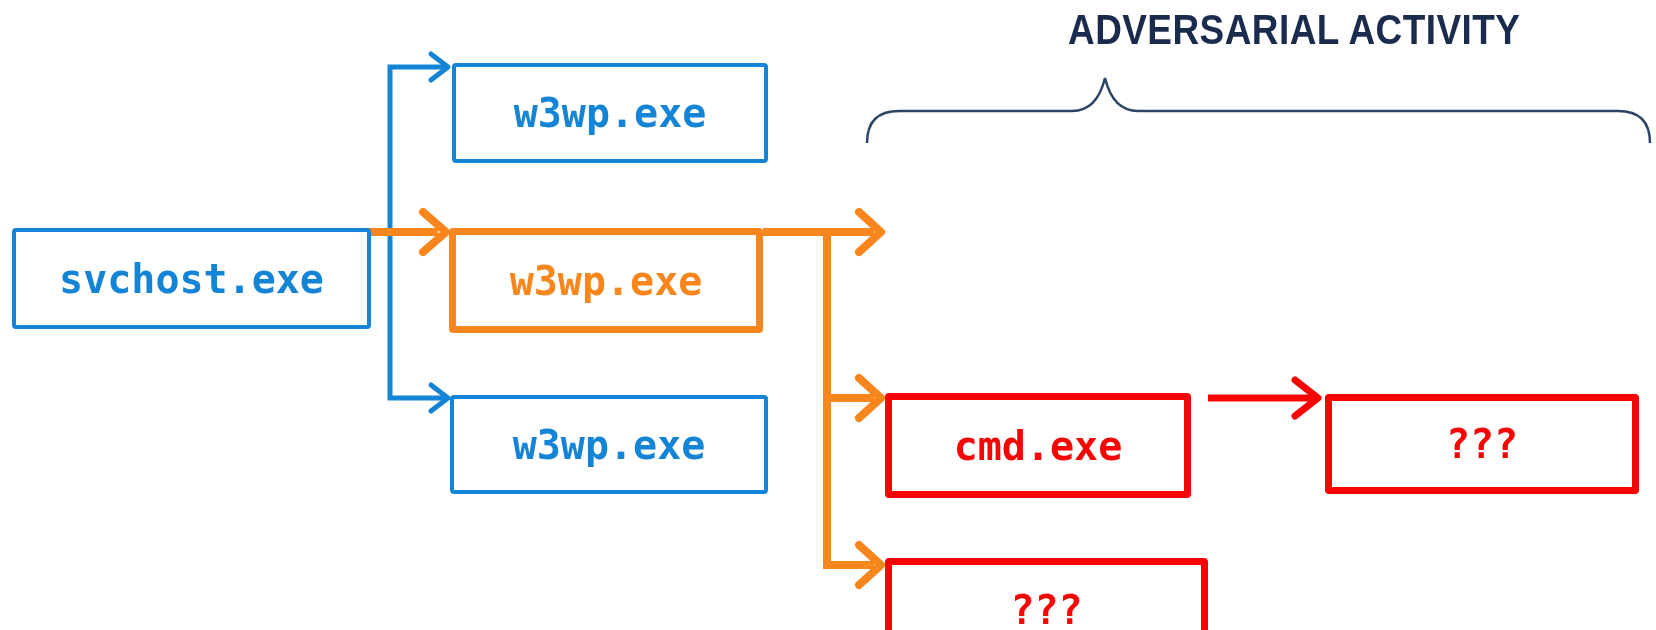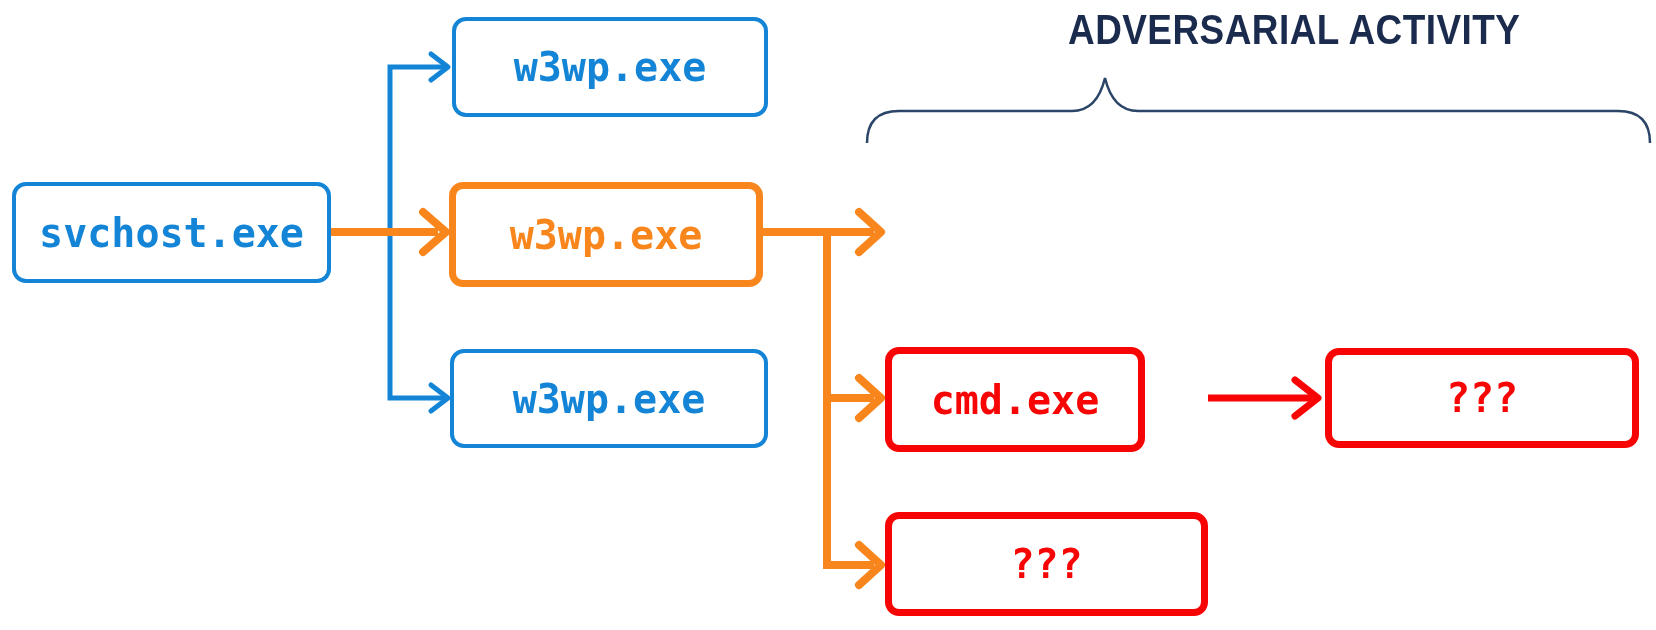--- a/index.html
+++ b/index.html
@@ -20,22 +20,23 @@
   .node {
     position: absolute;
     display: flex;
     align-items: center;
     justify-content: center;
     box-sizing: border-box;
     background: #ffffff;
     font-family: "DejaVu Sans Mono", monospace;
     font-weight: 700;
     font-size: 40px;
-    border-radius: 14px;
+    border-radius: 4px;
     white-space: nowrap;
+    margin-top: 46px;
   }
   .node.blue   { border: 4px solid var(--c-blue, #1485d6);   color: var(--c-blue, #1485d6); }
   .node.orange { border: 7px solid var(--c-orange, #f8861c); color: var(--c-orange, #f8861c); }
   .node.red    { border: 7px solid var(--c-red, #f70505);    color: var(--c-red, #f70505); }
 
   .diagram-title {
     position: absolute;
     left: 1041px;
     top: 6px;
     width: 450px;
@@ -84,38 +85,38 @@
     <g>
       <path class="stroke-red" d="M1208,398 L1312,398"></path>
       <path class="stroke-red head" d="M1295,380 L1318,398 L1295,416"></path>
     </g>
 
     <path class="stroke-brace" d="M867,143 Q867,111 899,111 L1072,111 Q1097,111 1105,78 Q1113,111 1138,111 L1618,111 Q1650,111 1650,143"></path>
   </svg>
 
   <div class="diagram-title">ADVERSARIAL ACTIVITY</div>
 
-  <div class="node blue" style="left:12px; top:182px; width:319px; height:101px;">
+  <div class="node blue" style="left:12px; top:182px; width:359px; height:101px;">
     <span>svchost.exe</span>
   </div>
 
   <div class="node blue" style="left:452px; top:17px; width:316px; height:100px;">
     <span>w3wp.exe</span>
   </div>
 
   <div class="node orange" style="left:449px; top:182px; width:314px; height:105px;">
     <span>w3wp.exe</span>
   </div>
 
   <div class="node blue" style="left:450px; top:349px; width:318px; height:99px;">
     <span>w3wp.exe</span>
   </div>
 
 
-  <div class="node red" style="left:885px; top:347px; width:260px; height:105px;">
+  <div class="node red" style="left:885px; top:347px; width:306px; height:105px;">
     <span>cmd.exe</span>
   </div>
 
   <div class="node red" style="left:885px; top:512px; width:323px; height:104px;">
     <span>???</span>
   </div>
 
   <div class="node red" style="left:1325px; top:348px; width:314px; height:100px;">
     <span>???</span>
   </div>

